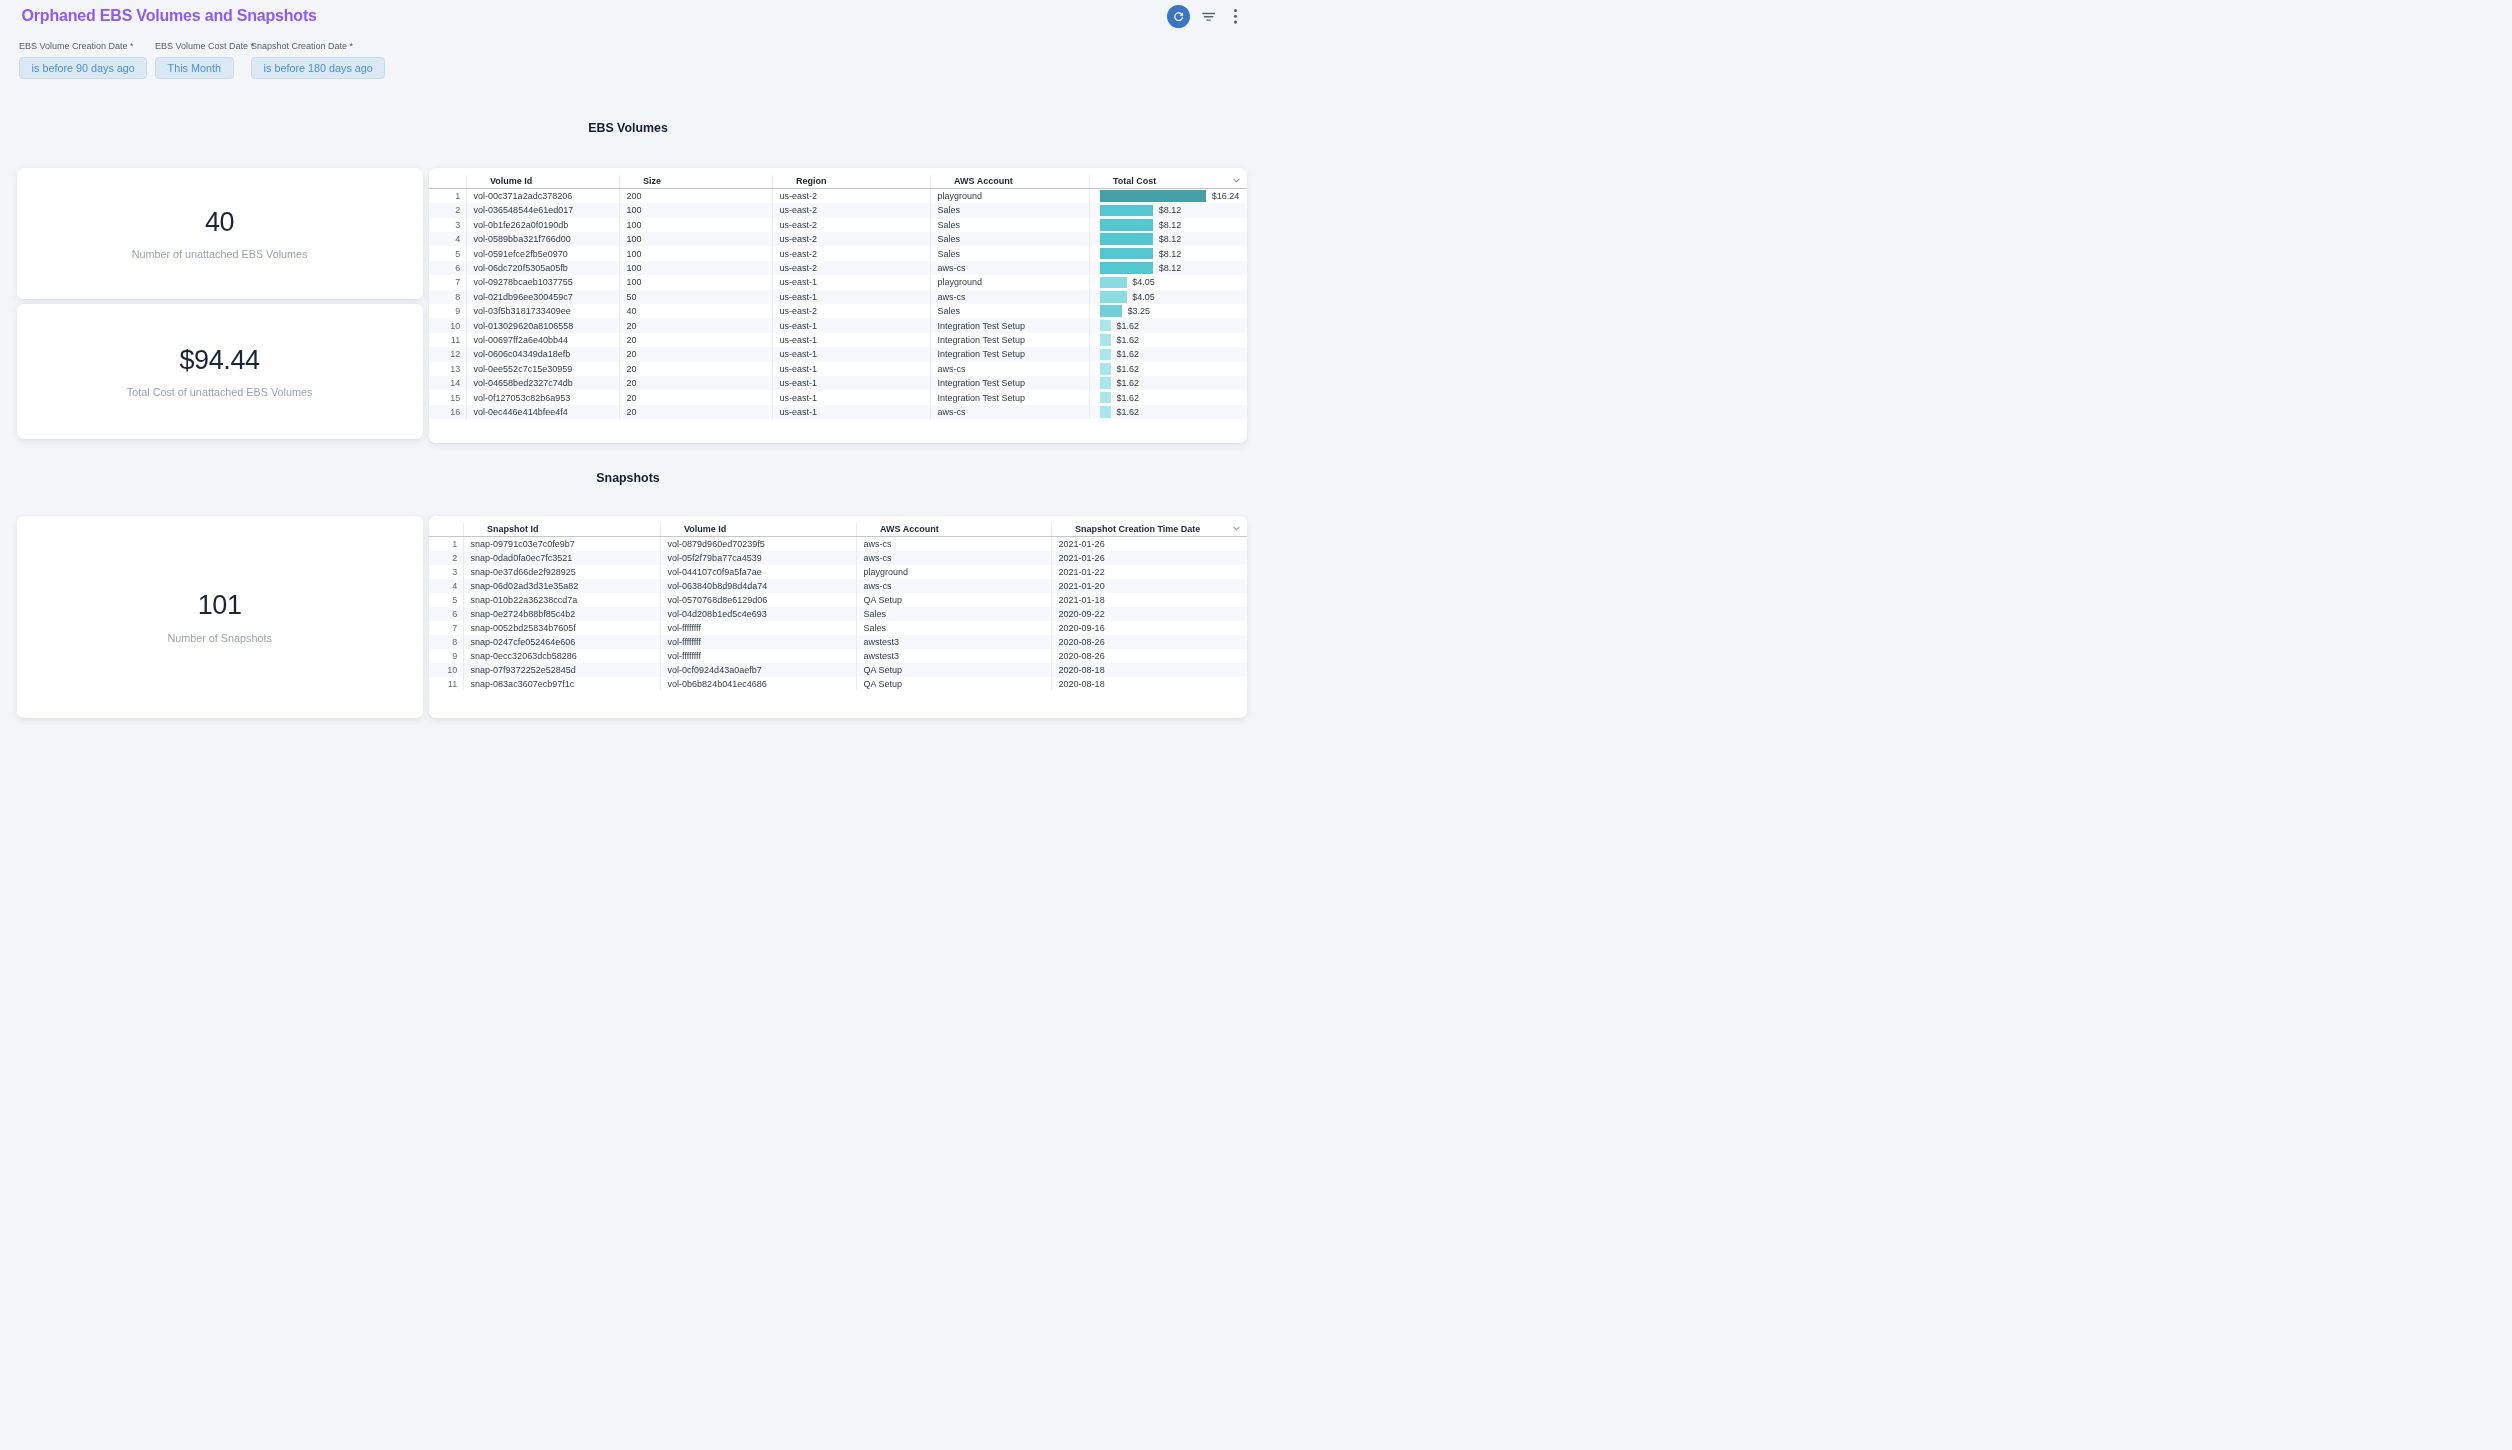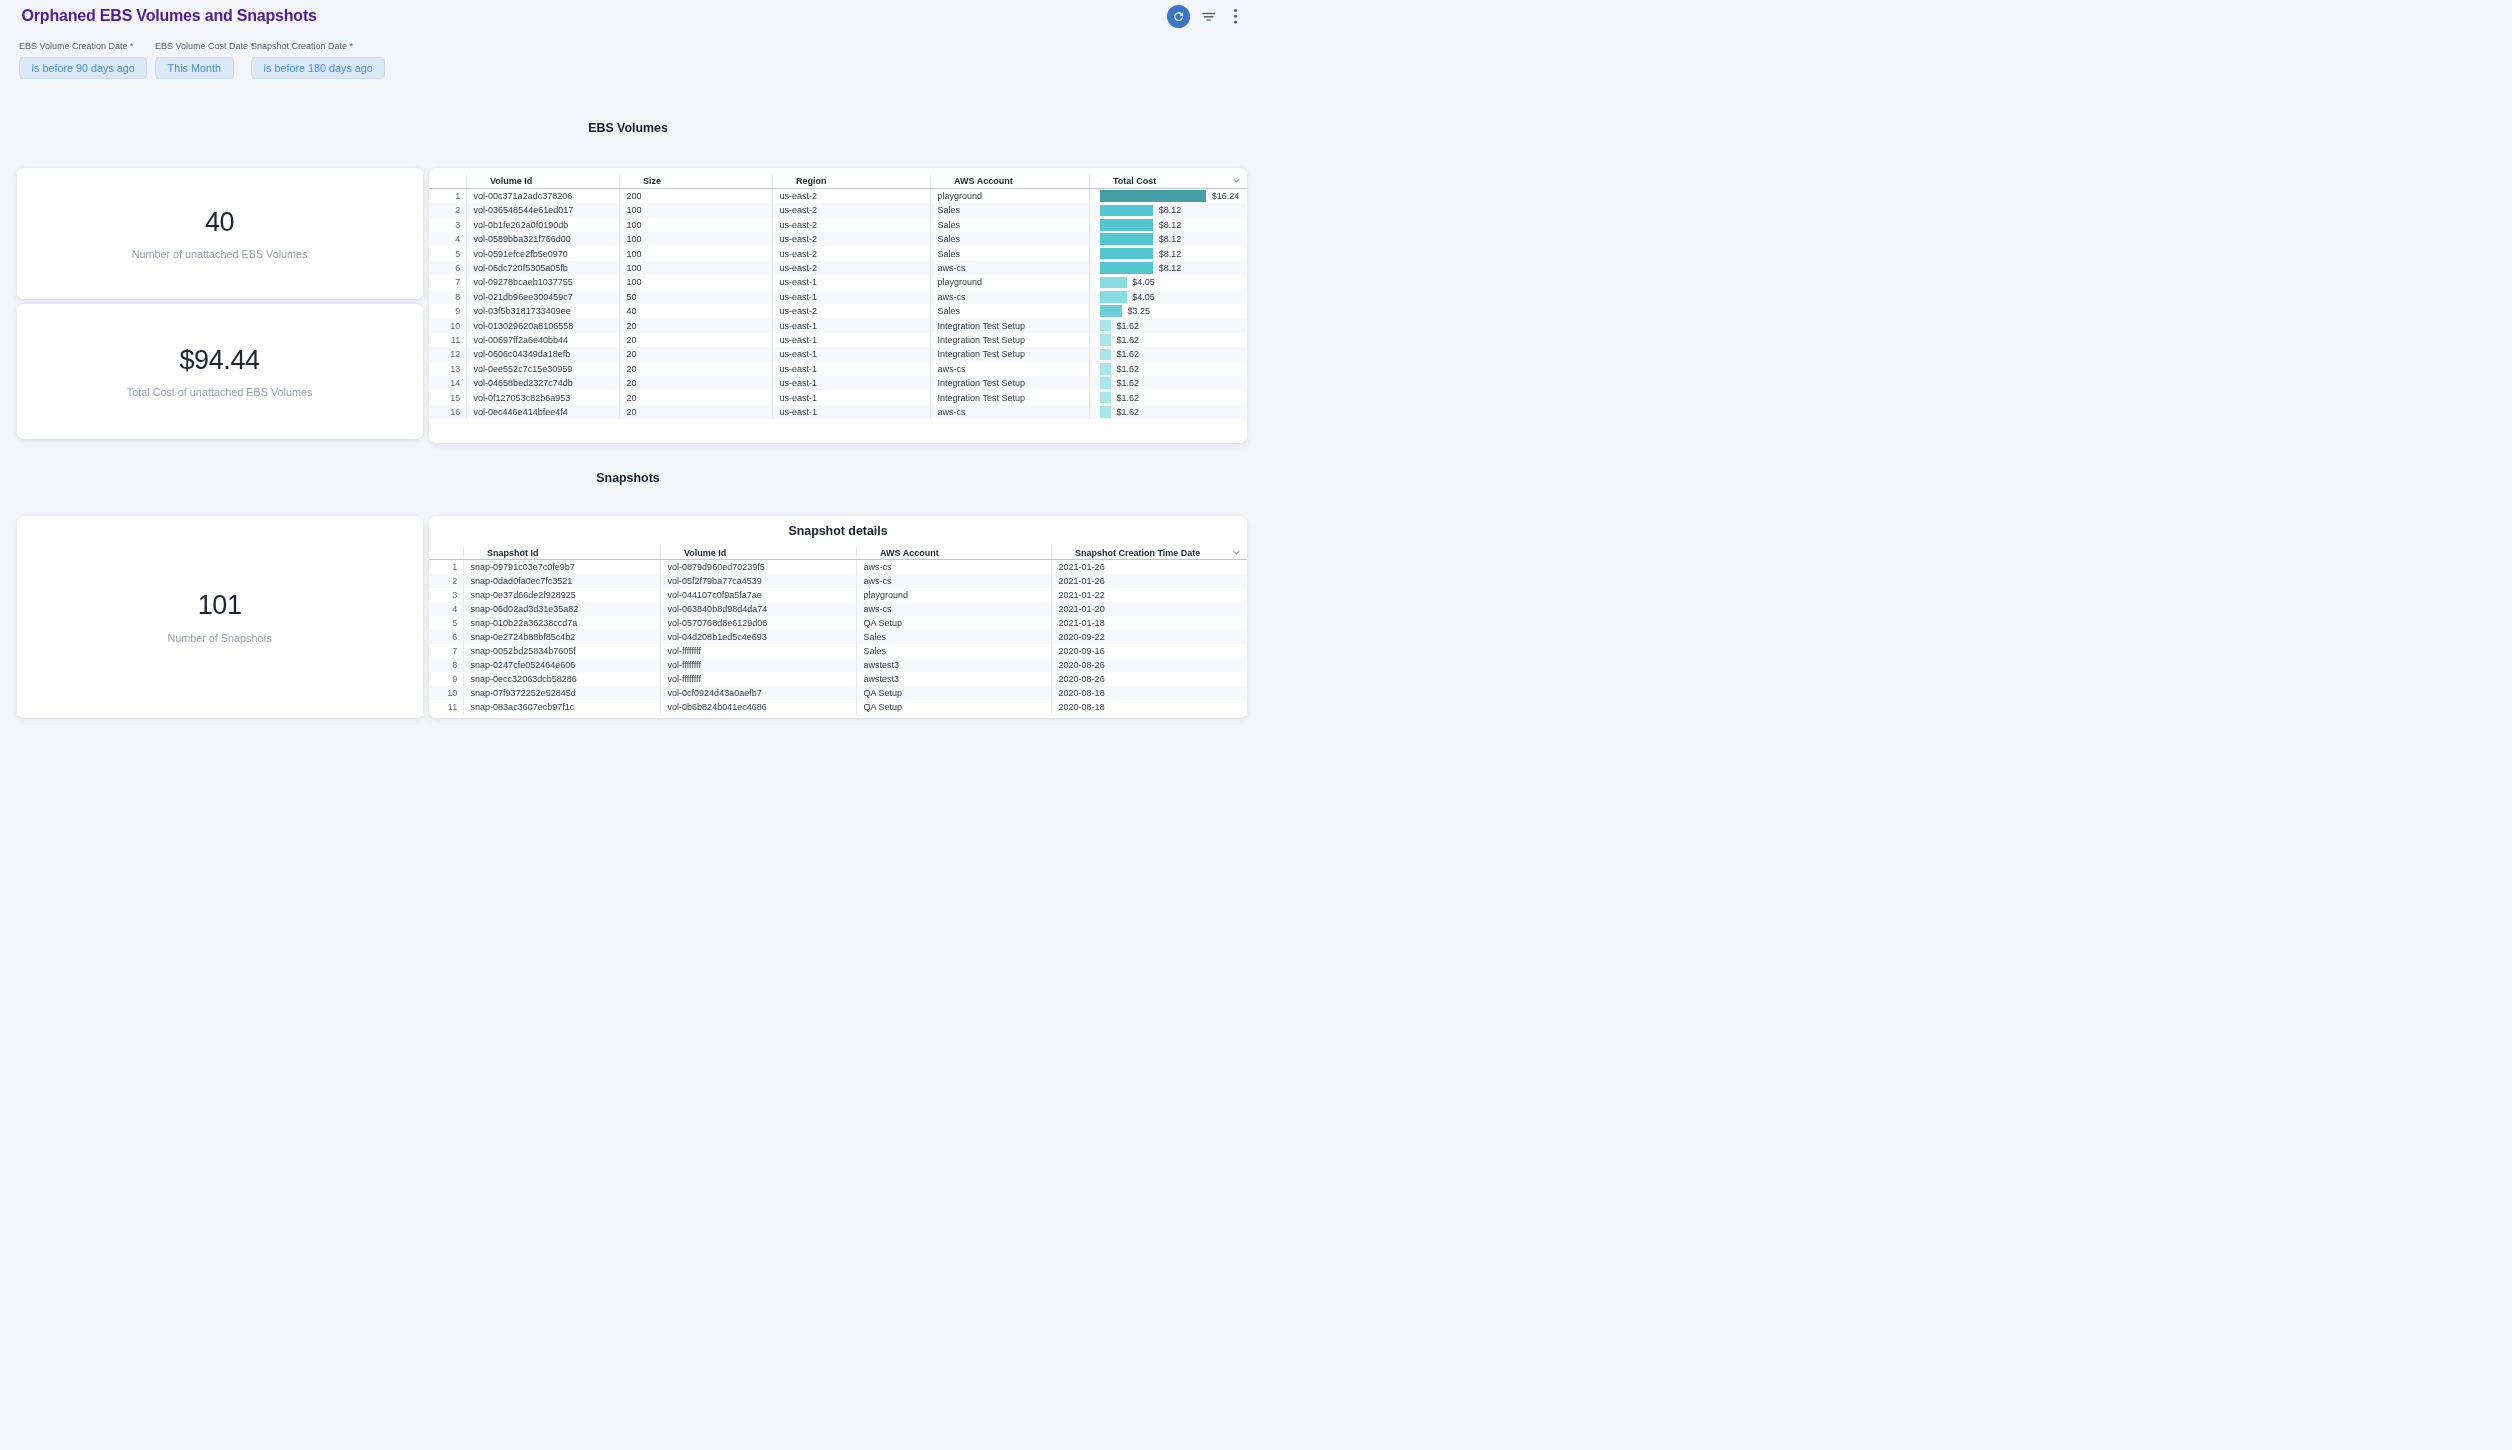--- a/index.html
+++ b/index.html
@@ -2,21 +2,21 @@
 <html style="font-size:13.3px"><head>
 <meta charset="utf-8">
 <style>
   html,body{margin:0;padding:0}
   body{
     width:1256px;height:725px;position:relative;overflow:hidden;
     background:#f4f5f8;
     font-family:"Liberation Sans",sans-serif;
     -webkit-font-smoothing:antialiased;
   }
-  .page-title{position:absolute;left:21.6px;top:6.6px;font-size:16px;font-weight:600;color:#4c1d95;letter-spacing:-0.2px}
+  .page-title{position:absolute;left:21.6px;top:6.6px;font-size:16px;font-weight:600;color:#8b5cf6;letter-spacing:-0.2px}
 
   
   .refresh-btn{position:absolute;left:1167px;top:5px;width:23px;height:23px;border-radius:50%;
     background:#3b76c4;display:flex;align-items:center;justify-content:center;cursor:pointer;border:none}
   .icon-btn{position:absolute;display:flex;align-items:center;justify-content:center;cursor:pointer;background:none;border:none;padding:0}
   #filter-icon-btn{left:1201px;top:10.8px;width:15px;height:11.6px}
   #kebab-btn{left:1230px;top:8.3px;width:11.6px;height:16.6px}
 
   
   .filter-group{position:absolute;top:41px}
@@ -319,21 +319,20 @@
 </div>
 
 <div class="section-h" id="sec-snap">Snapshots</div>
 
 <div class="card stat" id="stat-snapshots">
   <div class="stat-value">101</div>
   <div class="stat-label">Number of Snapshots</div>
 </div>
 
 <div class="card" id="card-snapshots">
-  <div class="tcard-title">Snapshot details</div>
   <div class="thead">
     <div class="th first s-num"></div>
     <div class="th s-sid">Snapshot Id</div>
     <div class="th s-vid">Volume Id</div>
     <div class="th s-acct">AWS Account</div>
     <div class="th s-date">Snapshot Creation Time Date</div>
     <span class="th-chev">
       <svg width="10.8" height="10.8" viewBox="0 0 24 24">
           <path d="M6 9l6 6 6-6" stroke="#99a0ab" stroke-width="2.4" fill="none" stroke-linecap="round" stroke-linejoin="round"></path>
         </svg>

